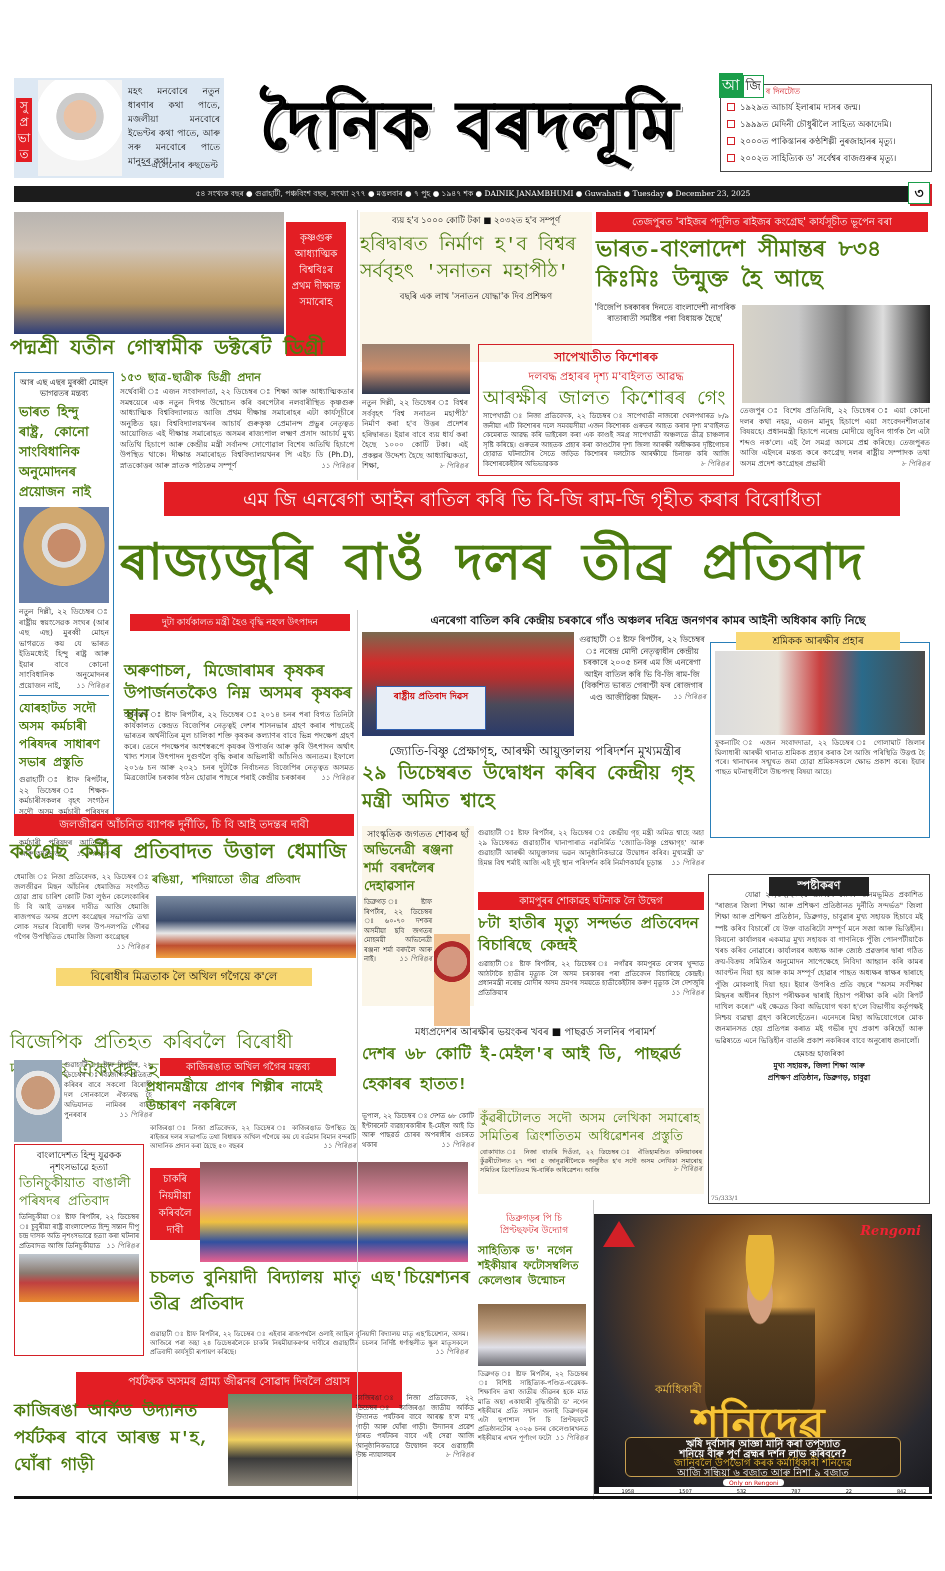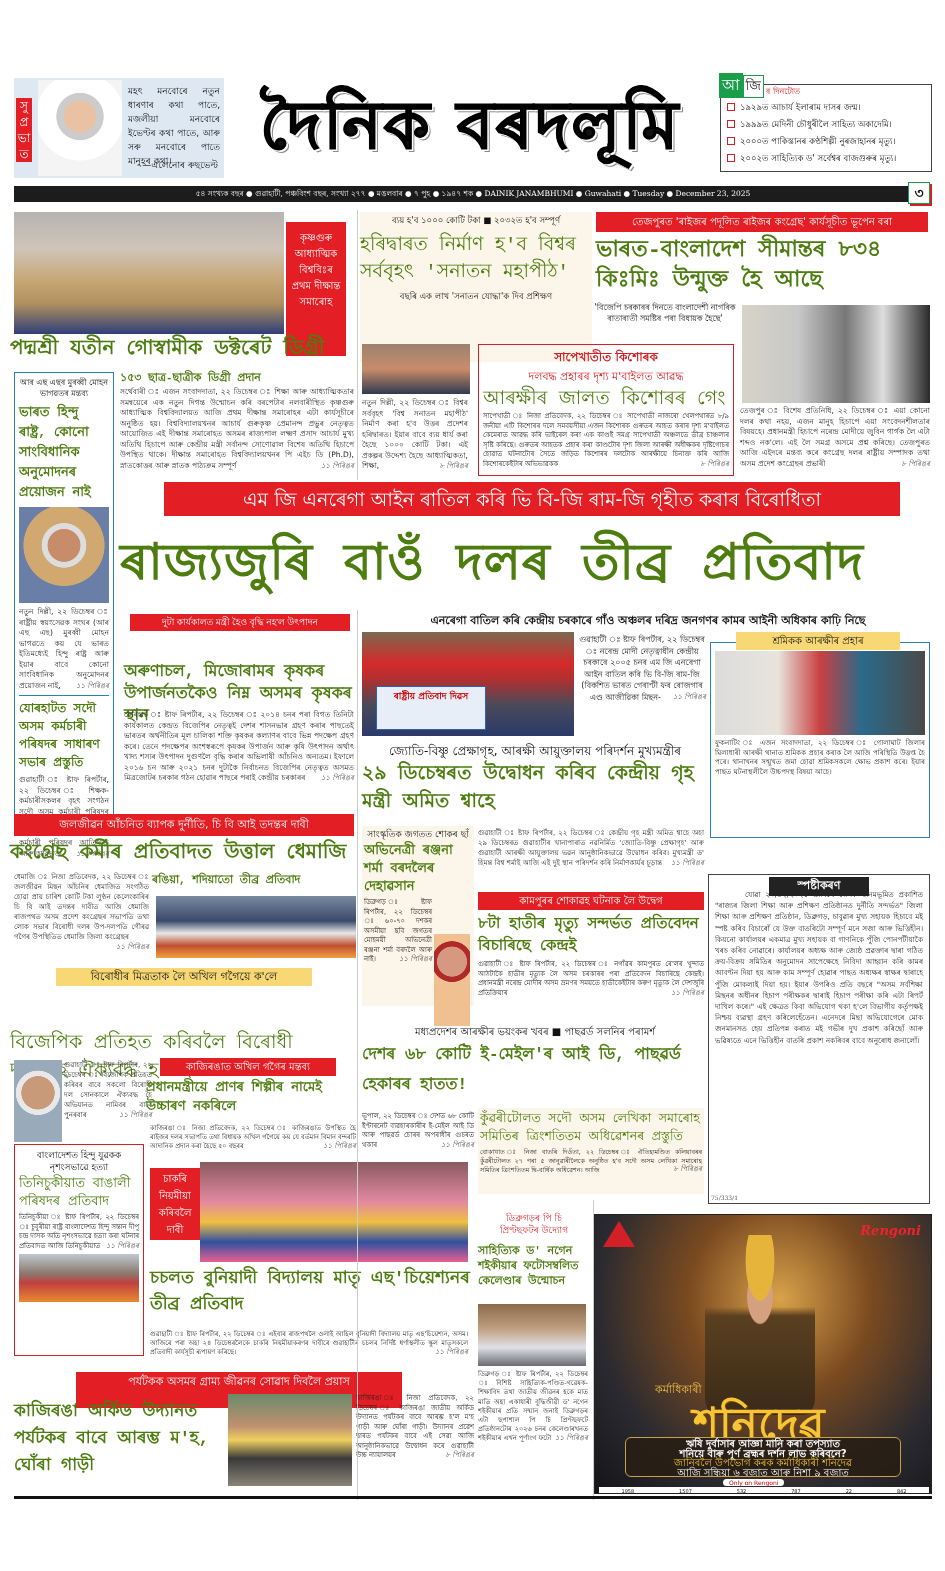--- a/index.html
+++ b/index.html
@@ -125,20 +125,25 @@
   <div class="body-text" style="width:68px;font-size:6.8px;line-height:9.5px;margin-top:2px;"><span>ডিব্ৰুগড় ঃ ষ্টাফ ৰিপৰ্টাৰ, ২২ ডিচেম্বৰ ঃ ৬০-৭০ দশকৰ অসমীয়া ছবি জগতৰ মোহময়ী অভিনেত্ৰী ৰঞ্জনা শৰ্মা বৰদলৈ আৰু নাই।</span> <span class="cont">১১ পিৰিঙৰ</span></div>
 </div>
 
 <div class="abs red" style="left:478px;top:892px;width:226px;height:18px;font-size:10px;line-height:18px;text-align:center;font-family:'DejaVu Sans',sans-serif;">কামপুৰৰ শোকাৱহ ঘটনাক লৈ উদ্বেগ</div>
 <div class="abs hd" style="left:478px;top:914px;width:226px;font-size:15px;font-weight:bold;line-height:22px;">৮টা হাতীৰ মৃত্যু সন্দৰ্ভত প্ৰতিবেদন বিচাৰিছে কেন্দ্ৰই</div>
 <div class="abs body-text" style="left:478px;top:960px;width:226px;font-size:6.8px;line-height:9.5px;"><span>গুৱাহাটী ঃ ষ্টাফ ৰিপৰ্টাৰ, ২২ ডিচেম্বৰ ঃ নগাঁৱৰ কামপুৰত ৰে'লৰ খুন্দাত আঠটাকৈ হাতীৰ মৃত্যুক লৈ অসম চৰকাৰৰ পৰা প্ৰতিবেদন বিচাৰিছে কেন্দ্ৰই। প্ৰধানমন্ত্ৰী নৰেন্দ্ৰ মোদীৰ অসম ভ্ৰমণৰ সময়তে হাতীকেইটাৰ কৰুণ মৃত্যুক লৈ দেশজুৰি প্ৰতিক্ৰিয়াৰ</span> <span class="cont">১১ পিৰিঙৰ</span></div>
 
 <div class="abs" style="left:708px;top:874px;width:222px;height:330px;border:1px solid #444;padding:14px 6px 4px;">
   <div class="abs" style="left:60px;top:2px;width:100px;background:#222;color:#fff;font-size:11px;font-weight:bold;text-align:center;font-family:'DejaVu Sans',sans-serif;">স্পষ্টীকৰণ</div>
   <div class="body-text" style="font-size:7.3px;line-height:11.2px;text-indent:30px;">যোৱা ২০/১২/২০২৫ তাৰিখে দৈনিক জনমভূমিত প্ৰকাশিত "ৰাজ্যৰ জিলা শিক্ষা আৰু প্ৰশিক্ষণ প্ৰতিষ্ঠানত দুৰ্নীতি সন্দৰ্ভত" জিলা শিক্ষা আৰু প্ৰশিক্ষণ প্ৰতিষ্ঠান, ডিব্ৰুগড়, চাবুৱাৰ মুখ্য সহায়ক হিচাবে মই স্পষ্ট কৰিব বিচাৰোঁ যে উক্ত বাতৰিটো সম্পূৰ্ণ মনে সজা আৰু ভিত্তিহীন। কিয়নো কাৰ্যালয়ৰ একমাত্ৰ মুখ্য সহায়ক বা গাণনিকে পুঁজি পোনপটীয়াকৈ খৰচ কৰিব নোৱাৰে। কাৰ্যালয়ৰ অধ্যক্ষ আৰু জ্যেষ্ঠ প্ৰৱক্তাৰ দ্বাৰা গঠিত ক্ৰয়-বিক্ৰয় সমিতিৰ অনুমোদন সাপেক্ষেহে নিবিদা আহ্বান কৰি কামৰ আবণ্টন দিয়া হয় আৰু কাম সম্পূৰ্ণ হোৱাৰ পাছত অধ্যক্ষৰ স্বাক্ষৰ দ্বাৰাহে পুঁজি মোকলাই দিয়া হয়। ইয়াৰ উপৰিও প্ৰতি বছৰে "অসম সৰ্বশিক্ষা মিছনৰ অধীনৰ হিচাপ পৰীক্ষকৰ দ্বাৰাই হিচাপ পৰীক্ষা কৰি এটা ৰিপৰ্ট দাখিল কৰে।" এই ক্ষেত্ৰত কিবা অভিযোগ থকা হ'লে বিভাগীয় কৰ্তৃপক্ষই নিশ্চয় ব্যৱস্থা গ্ৰহণ কৰিলেহেঁতেন। এনেদৰে মিছা অভিযোগেৰে মোক জনমানসত হেয় প্ৰতিপন্ন কৰাত মই গভীৰ দুখ প্ৰকাশ কৰিছোঁ আৰু ভৱিষ্যতে এনে ভিত্তিহীন বাতৰি প্ৰকাশ নকৰিবৰ বাবে অনুৰোধ জনালোঁ।</div>
+  <div style="text-align:center;font-size:7.5px;font-family:'DejaVu Sans',sans-serif;margin-top:2px;">
+    <div>হেমচন্দ্ৰ হাজৰিকা</div>
+    <div style="font-weight:bold;">মুখ্য সহায়ক, জিলা শিক্ষা আৰু</div>
+    <div style="font-weight:bold;">প্ৰশিক্ষণ প্ৰতিষ্ঠান, ডিব্ৰুগড়, চাবুৱা</div>
+  </div>
   <div class="abs" style="left:2px;bottom:2px;font-size:6px;color:#555;">75/333/1</div>
 </div>
 
 <div class="abs" style="left:56px;top:968px;width:256px;height:18px;background:#f8d874;font-size:11px;line-height:18px;text-align:center;font-family:'DejaVu Sans',sans-serif;">বিৰোধীৰ মিত্ৰতাক লৈ অখিল গগৈয়ে ক'লে</div>
 <div class="abs hd" style="left:10px;top:990px;width:350px;font-size:19px;line-height:28px;margin-top:39px;">বিজেপিক প্ৰতিহত কৰিবলৈ বিৰোধী দলসমূহ ঐক্যবদ্ধ হ'বই লাগিব</div>
 <div class="abs photo" style="left:14px;top:1060px;width:48px;height:82px;background:radial-gradient(circle at 50% 40%,#c99a7a 0 30%,#e8e8e8 31% 40%,#9ab 41%);"></div>
 <div class="abs body-text" style="left:64px;top:1060px;width:88px;font-size:7px;line-height:10px;"><span>গুৱাহাটী ঃ ষ্টাফ ৰিপৰ্টাৰ, ২২ ডিচেম্বৰ ঃ বিজেপিক প্ৰতিহত কৰিবৰ বাবে সকলো বিৰোধী দল সোনকালে ঐক্যবদ্ধ হৈ অভিযানত নামিবৰ বাবে পুনৰবাৰ</span> <span class="cont">১১ পিৰিঙৰ</span></div>
 
 <div class="abs red" style="left:160px;top:1058px;width:176px;height:18px;font-size:10px;line-height:18px;text-align:center;font-family:'DejaVu Sans',sans-serif;">কাজিৰঙাত অখিল গগৈৰ মন্তব্য</div>
 <div class="abs hd" style="left:146px;top:1078px;width:210px;font-size:13px;font-weight:bold;line-height:19px;">প্ৰধানমন্ত্ৰীয়ে প্ৰাণৰ শিল্পীৰ নামেই উচ্চাৰণ নকৰিলে</div>

